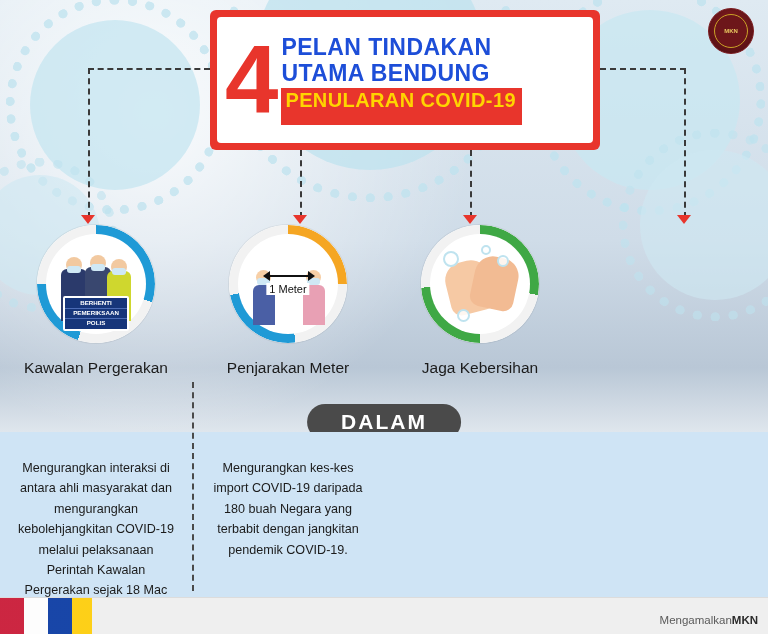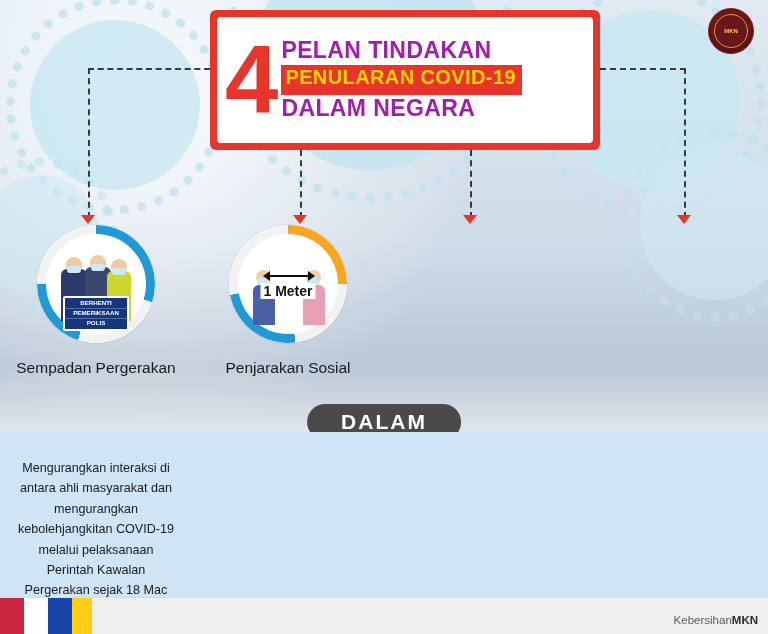--- a/index.html
+++ b/index.html
@@ -56,27 +56,27 @@
     font-size: 96px;
     font-weight: bold;
     color: #e8352c;
     line-height: 0.86;
     font-family: "Liberation Sans", sans-serif;
     letter-spacing: -3px;
     padding-right: 6px;
   }
   #title-lines { display: flex; flex-direction: column; justify-content: center; gap: 1px; }
   .t-line {
-    font-size: 23px; font-weight: bold; color: #a21caf;
+    font-size: 23px; font-weight: bold; color: #1d4ed8;
     letter-spacing: .4px; line-height: 1.12; white-space: nowrap;
   }
   .t-line.hl {
     background: #e8352c; color: #ffd400;
     font-size: 20px;
-    padding: 1px 6px 7px 4px;
+    padding: 1px 6px 14px 4px;
     display: inline-block; width: fit-content;
   }
 
   
   #crest {
     position: absolute; right: 14px; top: 8px;
     width: 46px; height: 46px;
     border-radius: 50%;
     background: radial-gradient(circle at 50% 40%, #8e1d22 0%, #5d1216 70%, #3d0c0f 100%);
     border: 1px solid #7a1a1e;
@@ -170,21 +170,21 @@
   .i3 .ha { left:27px; bottom:58px; } .i3 .hb { left:77px; bottom:58px; }
   .i3 .mk { position:absolute; width:13px; height:7px; background:#cfe8f5; border-radius:3px; }
   .i3 .mka { left:28px; bottom:58px; } .i3 .mkb { left:78px; bottom:58px; }
   .i3 .arrow { position:absolute; left:40px; top:50px; width:40px; height:2px; background:#111; }
   .i3 .arrow::before, .i3 .arrow::after { content:""; position:absolute; top:-4px; width:0;height:0;
     border-top:5px solid transparent; border-bottom:5px solid transparent; }
   .i3 .arrow::before { left:-6px; border-right:7px solid #111; }
   .i3 .arrow::after  { right:-6px; border-left:7px solid #111; }
   .i3 .meter {
     position:absolute; left:50%; transform:translateX(-50%); top:58px;
-    background:#fff; font-size:14px; font-weight:bold; color:#111; padding:0 3px;
+    background:#fff; font-size:11px; font-weight:normal; color:#111; padding:0 3px;
     white-space: nowrap;
   }
 
   
   .i4 .ring { position:absolute; inset:0; border-radius:50%;
     background: conic-gradient(#3fa845 0 28%, #f2f2f2 28% 50%, #3fa845 50% 74%, #f2f2f2 74% 100%); }
   .i4 .mask { position:absolute; inset:9px; border-radius:50%; background:#fff; }
   .i4 .hand {
     position:absolute; width:44px; height:52px; background:#f6c9a4;
     border-radius: 18px 18px 10px 10px;
@@ -255,22 +255,22 @@
 
 <div id="crest">
   <div class="inner">MKN</div>
 </div>
 
 <div id="title-wrap">
   <div id="title-inner">
     <div id="big-four">4</div>
     <div id="title-lines">
       <div class="t-line">PELAN TINDAKAN</div>
+      <div class="t-line">UTAMA BENDUNG</div>
       <div class="t-line hl">PENULARAN COVID-19</div>
-      <div class="t-line">DALAM NEGARA</div>
     </div>
   </div>
 </div>
 
 <div class="dashed-h" style="left:88px; top:68px; width:122px;"></div>
 <div class="dashed-v" style="left:88px; top:68px; height:150px;"></div>
 <div class="tri" style="left:81px; top:215px;"></div>
 
 <div class="dashed-v" style="left:300px; top:150px; height:68px;"></div>
 <div class="tri" style="left:293px; top:215px;"></div>
@@ -296,44 +296,58 @@
         <div class="head h3"></div>
       <div class="mask-w m1"></div>
         <div class="mask-w m2"></div>
         <div class="mask-w m3"></div>
       <div class="sign">
         <div>BERHENTI</div>
         <div>PEMERIKSAAN</div>
         <div>POLIS</div>
       </div>
     </div>
-    <div class="col-label">Sempadan Pergerakan</div>
+    <div class="col-label">Kawalan Pergerakan</div>
   </div>
 
 
   <div class="col">
     <div class="icon-circle i3">
       <div class="ring"></div>
         <div class="mask"></div>
       <div class="pp pa"></div>
         <div class="pp pb"></div>
       <div class="hh ha"></div>
         <div class="hh hb"></div>
       <div class="mk mka"></div>
         <div class="mk mkb"></div>
       <div class="arrow"></div>
       <div class="meter">1 Meter</div>
     </div>
-    <div class="col-label">Penjarakan Sosial</div>
+    <div class="col-label">Penjarakan Meter</div>
   </div>
 
+  <div class="col">
+    <div class="icon-circle i4">
+      <div class="ring"></div>
+        <div class="mask"></div>
+      <div class="hand hl"></div>
+        <div class="hand hr"></div>
+      <div class="bub b1"></div>
+        <div class="bub b2"></div>
+        <div class="bub b3"></div>
+        <div class="bub b4"></div>
+    </div>
+    <div class="col-label">Jaga Kebersihan</div>
+  </div>
 </div>
 
 <div id="tujuan">DALAM</div>
 
 <div id="band">
   <div class="bcol">Mengurangkan interaksi di antara ahli masyarakat dan mengurangkan kebolehjangkitan COVID-19 melalui pelaksanaan Perintah Kawalan Pergerakan sejak 18 Mac 2020.</div>
+  <div class="bcol">Mengurangkan kes-kes import COVID-19 daripada 180 buah Negara yang terbabit dengan jangkitan pendemik COVID-19.</div>
 </div>
 
 <div id="footer">
   <div class="flag"></div>
-  <div id="credit"><span>Kebersihan</span><b>MKN</b></div>
+  <div id="credit"><span>Mengamalkan</span><b>MKN</b></div>
 </div>
 
 </body></html>

